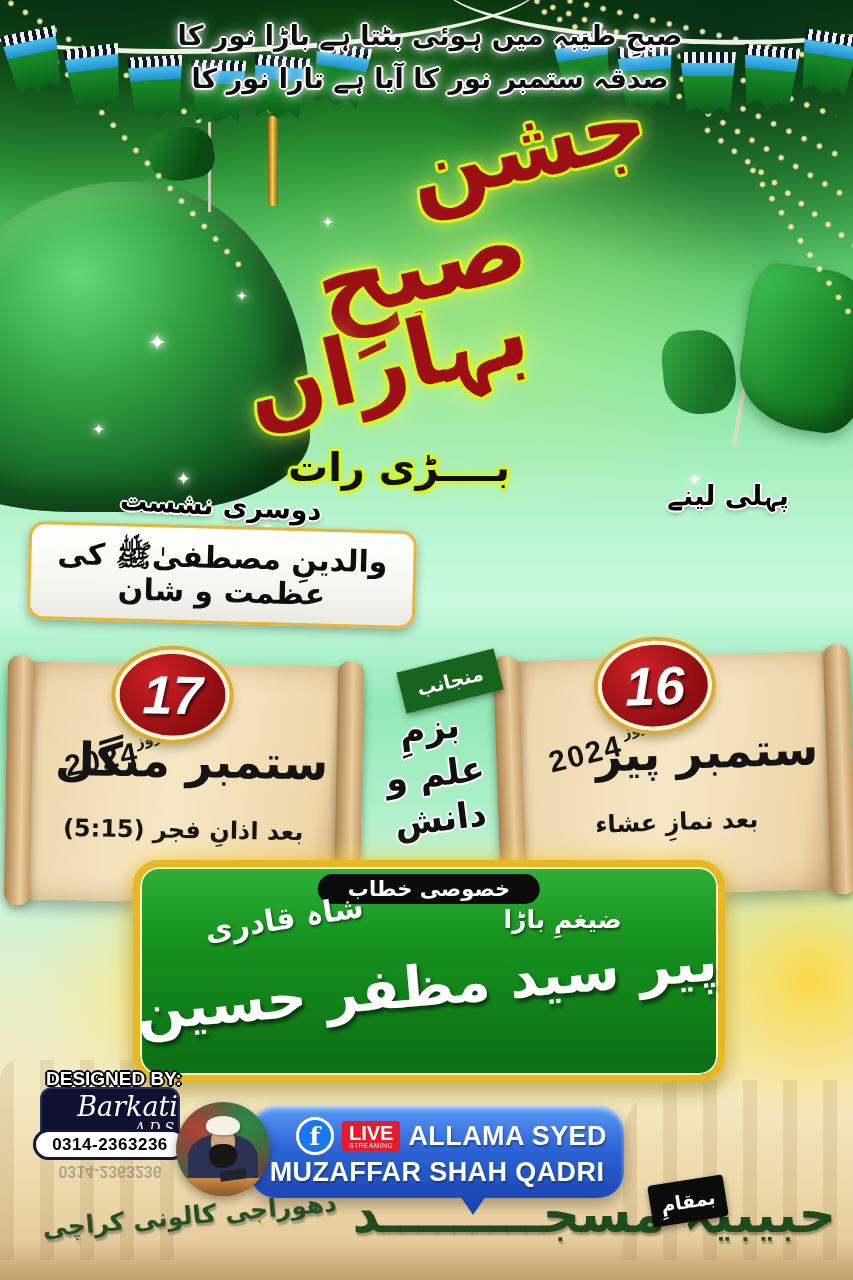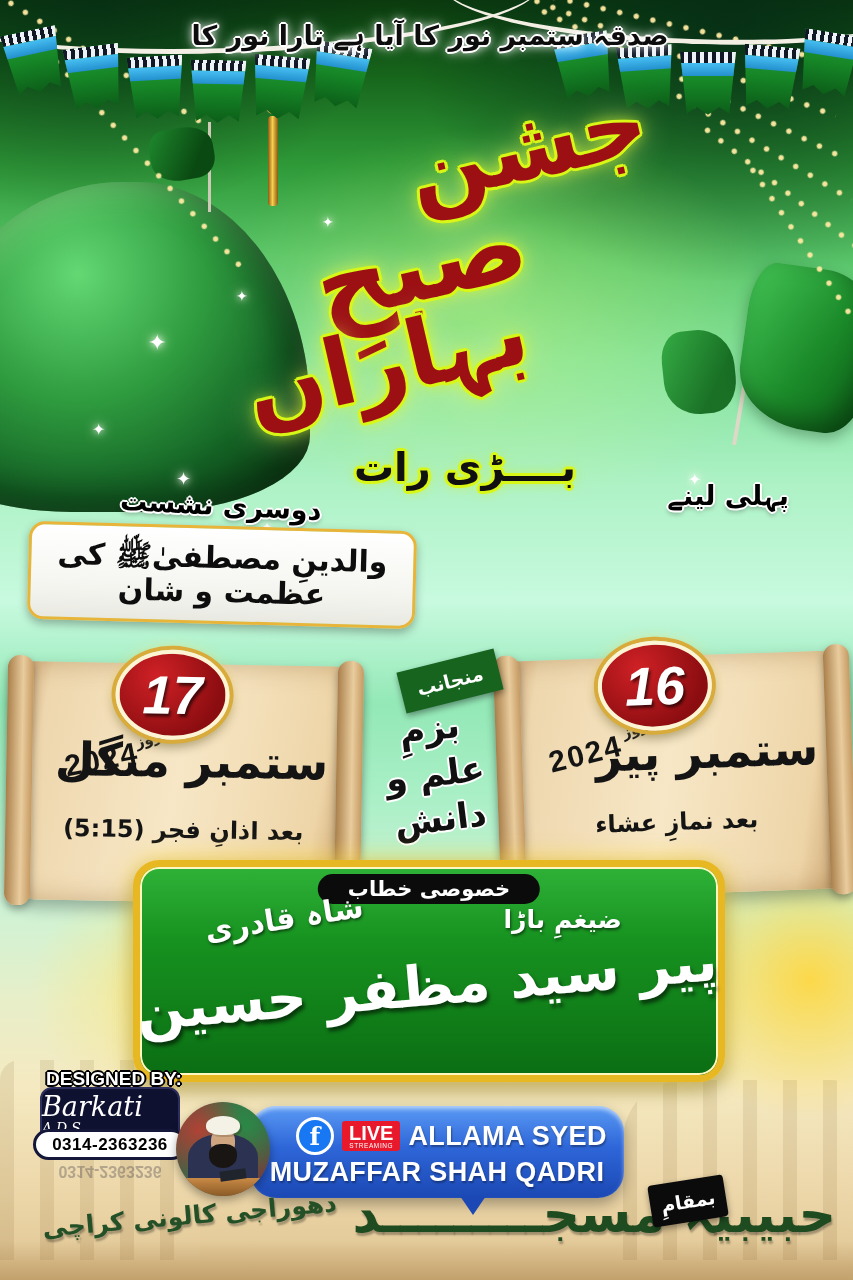--- a/index.html
+++ b/index.html
@@ -75,21 +75,21 @@
     font-size:27px; font-weight:bold; color:#0d0d0d; line-height:1.6;
     text-shadow:-2px 0 #fff,2px 0 #fff,0 -2px #fff,0 2px #fff,-1px -1px #fff,1px -1px #fff,-1px 1px #fff,1px 1px #fff,0 0 8px #fff,0 0 14px rgba(255,255,255,.9); }
 
   
   .title { position:absolute; left:130px; top:128px; width:620px; transform:rotate(-13deg);
     color:#9c1014; font-weight:bold; line-height:.92; text-align:center;
     text-shadow:-3px 0 #d9f716,3px 0 #d9f716,0 -3px #d9f716,0 3px #d9f716,-2px -2px #d9f716,2px -2px #d9f716,-2px 2px #d9f716,2px 2px #d9f716,0 0 16px rgba(217,247,22,.85),0 0 34px rgba(255,255,170,.6); }
   .title .t1 { display:block; font-size:92px;  margin-right:-220px; }
   .title .t2 { display:block; font-size:102px; margin-right:40px; }
   .title .t3 { display:block; font-size:92px;  margin-right:150px; }
-  .subtitle { position:absolute; left:236px; top:444px; width:340px; 
+  .subtitle { position:absolute; left:229px; top:444px; width:340px; text-align:center;
     font-size:40px; font-weight:bold; color:#101010;
     text-shadow:-3px 0 #d9f716,3px 0 #d9f716,0 -3px #d9f716,0 3px #d9f716,-2px -2px #d9f716,2px 2px #d9f716,2px -2px #d9f716,-2px 2px #d9f716,0 0 12px rgba(217,247,22,.9); }
 
   
   .session-label { position:absolute; font-size:27px; font-weight:bold; color:#000;
     text-shadow:-2px 0 #fff,2px 0 #fff,0 -2px #fff,0 2px #fff,-1px -1px #fff,1px -1px #fff,-1px 1px #fff,1px 1px #fff,0 3px 5px rgba(0,0,0,.35); }
   .sl1 { right:64px; top:480px; }
   .sl2 { left:120px; top:490px; transform:rotate(3deg); }
   .session { position:absolute; background:linear-gradient(180deg,#ffffff 0%,#f4f4ef 70%,#e9e9e2 100%);
     border:3px solid #e8b43a; border-radius:16px; box-shadow:0 4px 10px rgba(0,0,0,.3);
@@ -144,21 +144,21 @@
   .name-suffix { position:absolute; left:64px; top:34px; color:#fff; font-size:30px; font-weight:bold;
     transform:rotate(-9deg); text-shadow:1px 2px 3px rgba(0,0,0,.55); }
   .name-main { position:absolute; left:0; right:0; top:86px; text-align:center; color:#fff;
     font-size:56px; font-weight:bold; transform:rotate(-5deg);
     text-shadow:2px 4px 4px rgba(0,0,0,.55); white-space:nowrap; }
 
   
   .designed-heading { position:absolute; left:46px; top:1068px; font-size:19px; font-weight:bold; color:#fff; z-index:5;
     text-shadow:-2px 0 #000,2px 0 #000,0 -2px #000,0 2px #000,-1px -1px #000,1px -1px #000,-1px 1px #000,1px 1px #000; }
   .brand-box { position:absolute; left:40px; top:1087px; width:140px; height:58px; z-index:5;
-    background:#0f1130; border:2px solid #2c2f5e; border-radius:12px; text-align:left; color:#fff; padding-top:4px; }
+    background:#0f1130; border:2px solid #2c2f5e; border-radius:12px; text-align:right; color:#fff; padding-top:4px;padding-left:34px; }
   .brand-name { font-family:"DejaVu Serif",serif; font-style:italic; font-size:27px; line-height:1; }
   .brand-sub { font-family:"DejaVu Serif",serif; font-style:italic; font-size:14px; letter-spacing:4px; }
   .phone-pill { position:absolute; left:33px; top:1129px; width:154px; height:31px; z-index:6;
     background:#fff; border:3px solid #15173a; border-radius:16px;
     display:flex; align-items:center; justify-content:center;
     font-size:17px; font-weight:bold; color:#000; letter-spacing:.5px; }
   .phone-reflection { position:absolute; left:33px; top:1162px; width:154px; text-align:center; z-index:5;
     font-size:16px; font-weight:bold; color:rgba(40,40,60,.3); transform:scaleY(-1); }
 
   .photo { position:absolute; left:176px; top:1102px; width:94px; height:94px; border-radius:50%;
@@ -258,20 +258,21 @@
 
   <div class="spark" style="left:148px;top:330px;font-size:22px;">✦</div>
   <div class="spark" style="left:92px;top:420px;font-size:16px;">✦</div>
   <div class="spark" style="left:236px;top:288px;font-size:14px;">✦</div>
   <div class="spark" style="left:176px;top:468px;font-size:18px;">✦</div>
   <div class="spark" style="left:322px;top:214px;font-size:14px;">✦</div>
   <div class="spark" style="left:688px;top:470px;font-size:16px;">✦</div>
   <div class="spark" style="left:262px;top:520px;font-size:12px;">✦</div>
 
   <div class="couplet rtl">
+    <div>صبحِ طیبہ میں ہوئی بٹتا ہے باڑا نور کا</div>
     <div>صدقہ ستمبر نور کا آیا ہے تارا نور کا</div>
   </div>
 
   <div class="title rtl">
     <span class="t1">جشن</span>
     <span class="t2">صبحِ</span>
     <span class="t3">بہاراں</span>
   </div>
   <div class="subtitle rtl">بــــڑی رات</div>
 

